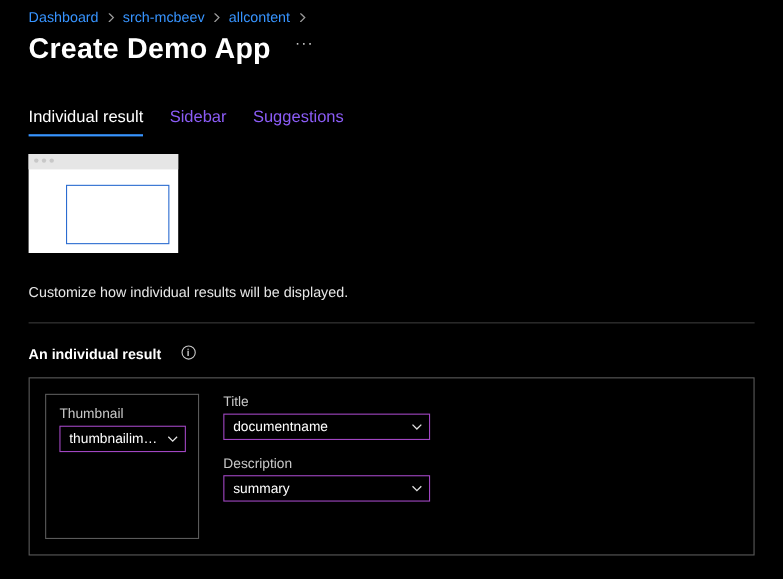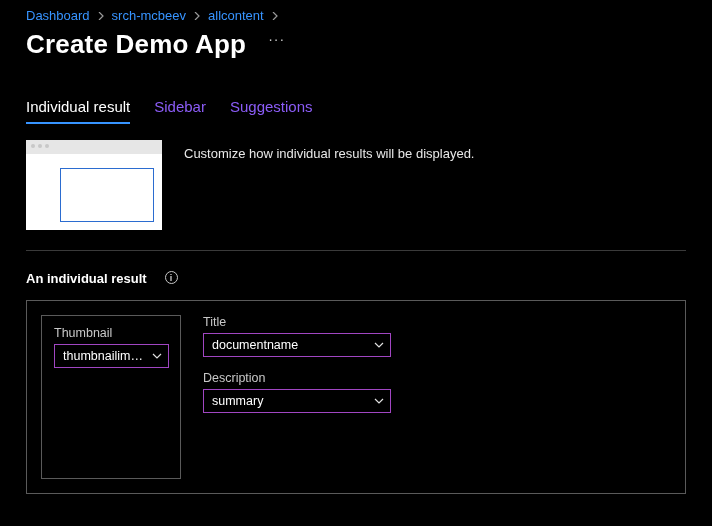--- a/index.html
+++ b/index.html
@@ -17,37 +17,37 @@
   .title-row { display: flex; gap: 16px; margin-bottom: 34px; }
   .page-title { font-size: 26px; font-weight: 600; letter-spacing: 0.2px; }
   .more-btn { color: #c8c8c8; font-size: 14px; cursor: pointer; padding: 2px 6px; letter-spacing: 1px;}
   .tabs { display: flex; gap: 24px; border-bottom: 1px solid transparent; margin-bottom: 16px; }
   .tab { font-size: 15px; padding: 4px 0 8px 0; color: #8b5cf6; cursor: pointer; position: relative; }
   .tab.active { color: #fff; }
   .tab.active::after {
     content: ""; position: absolute; left: 0; right: 0; bottom: -1px;
     height: 2px; background: #3794ff;
   }
-  .tab-desc-row { display: flex; gap: 22px; align-items: flex-start; margin-bottom: 16px; }
+  .tab-desc-row { display: flex; gap: 22px; align-items: flex-start; margin-bottom: 16px; flex-direction: column; }
   .preview-card {
     width: 136px; height: 90px; background: #fff; position: relative; flex: none;
   }
   .preview-topbar { height: 14px; background: #e6e6e6; }
   .preview-dots { display: flex; gap: 3px; padding: 4px 5px; }
   .preview-dots span { width: 4px; height: 4px; background: #c8c8c8; border-radius: 50%; }
   .preview-rect { position: absolute; left: 34px; top: 28px; width: 94px; height: 54px; border: 1px solid #2b6cd0; }
   .desc-text { color: #e8e8e8; font-size: 13px; padding-top: 6px; }
   .hr { border: none; border-top: 1px solid #3a3a3a; margin: 20px 0 20px 0; }
   .section-label { display: flex; align-items: flex-start; gap: 18px; font-size: 13px; font-weight: 600; margin-bottom: 14px; }
   .info-icon { width: 13px; height: 13px; border: 1px solid #c8c8c8; border-radius: 50%; display: inline-flex; align-items: center; justify-content: center; font-size: 9px; color: #c8c8c8; cursor: pointer;}
   .result-card {
     border: 1px solid #5a5a5a; padding: 14px; display: flex; gap: 22px;
   }
   .thumb-box {
-    border: 1px solid #5a5a5a; width: 140px; height: 164px; padding: 10px 12px; flex: none;
+    border: 1px solid #5a5a5a; width: 140px; height: 132px; padding: 10px 12px; flex: none;
   }
   .fields-col { flex: 1; display: flex; flex-direction: column; gap: 14px; padding-top: 0; }
   .field-label { font-size: 12.5px; color: #c8c8c8; margin-bottom: 4px; }
   .select {
     width: 115px; height: 24px; border: 1px solid #a146c2; background: transparent;
     color: #fff; display: flex; align-items: center; justify-content: space-between;
     padding: 0 6px 0 8px; font-size: 12.5px; cursor: pointer;
     overflow: hidden;
   }
   .select-wide { width: 188px; }

